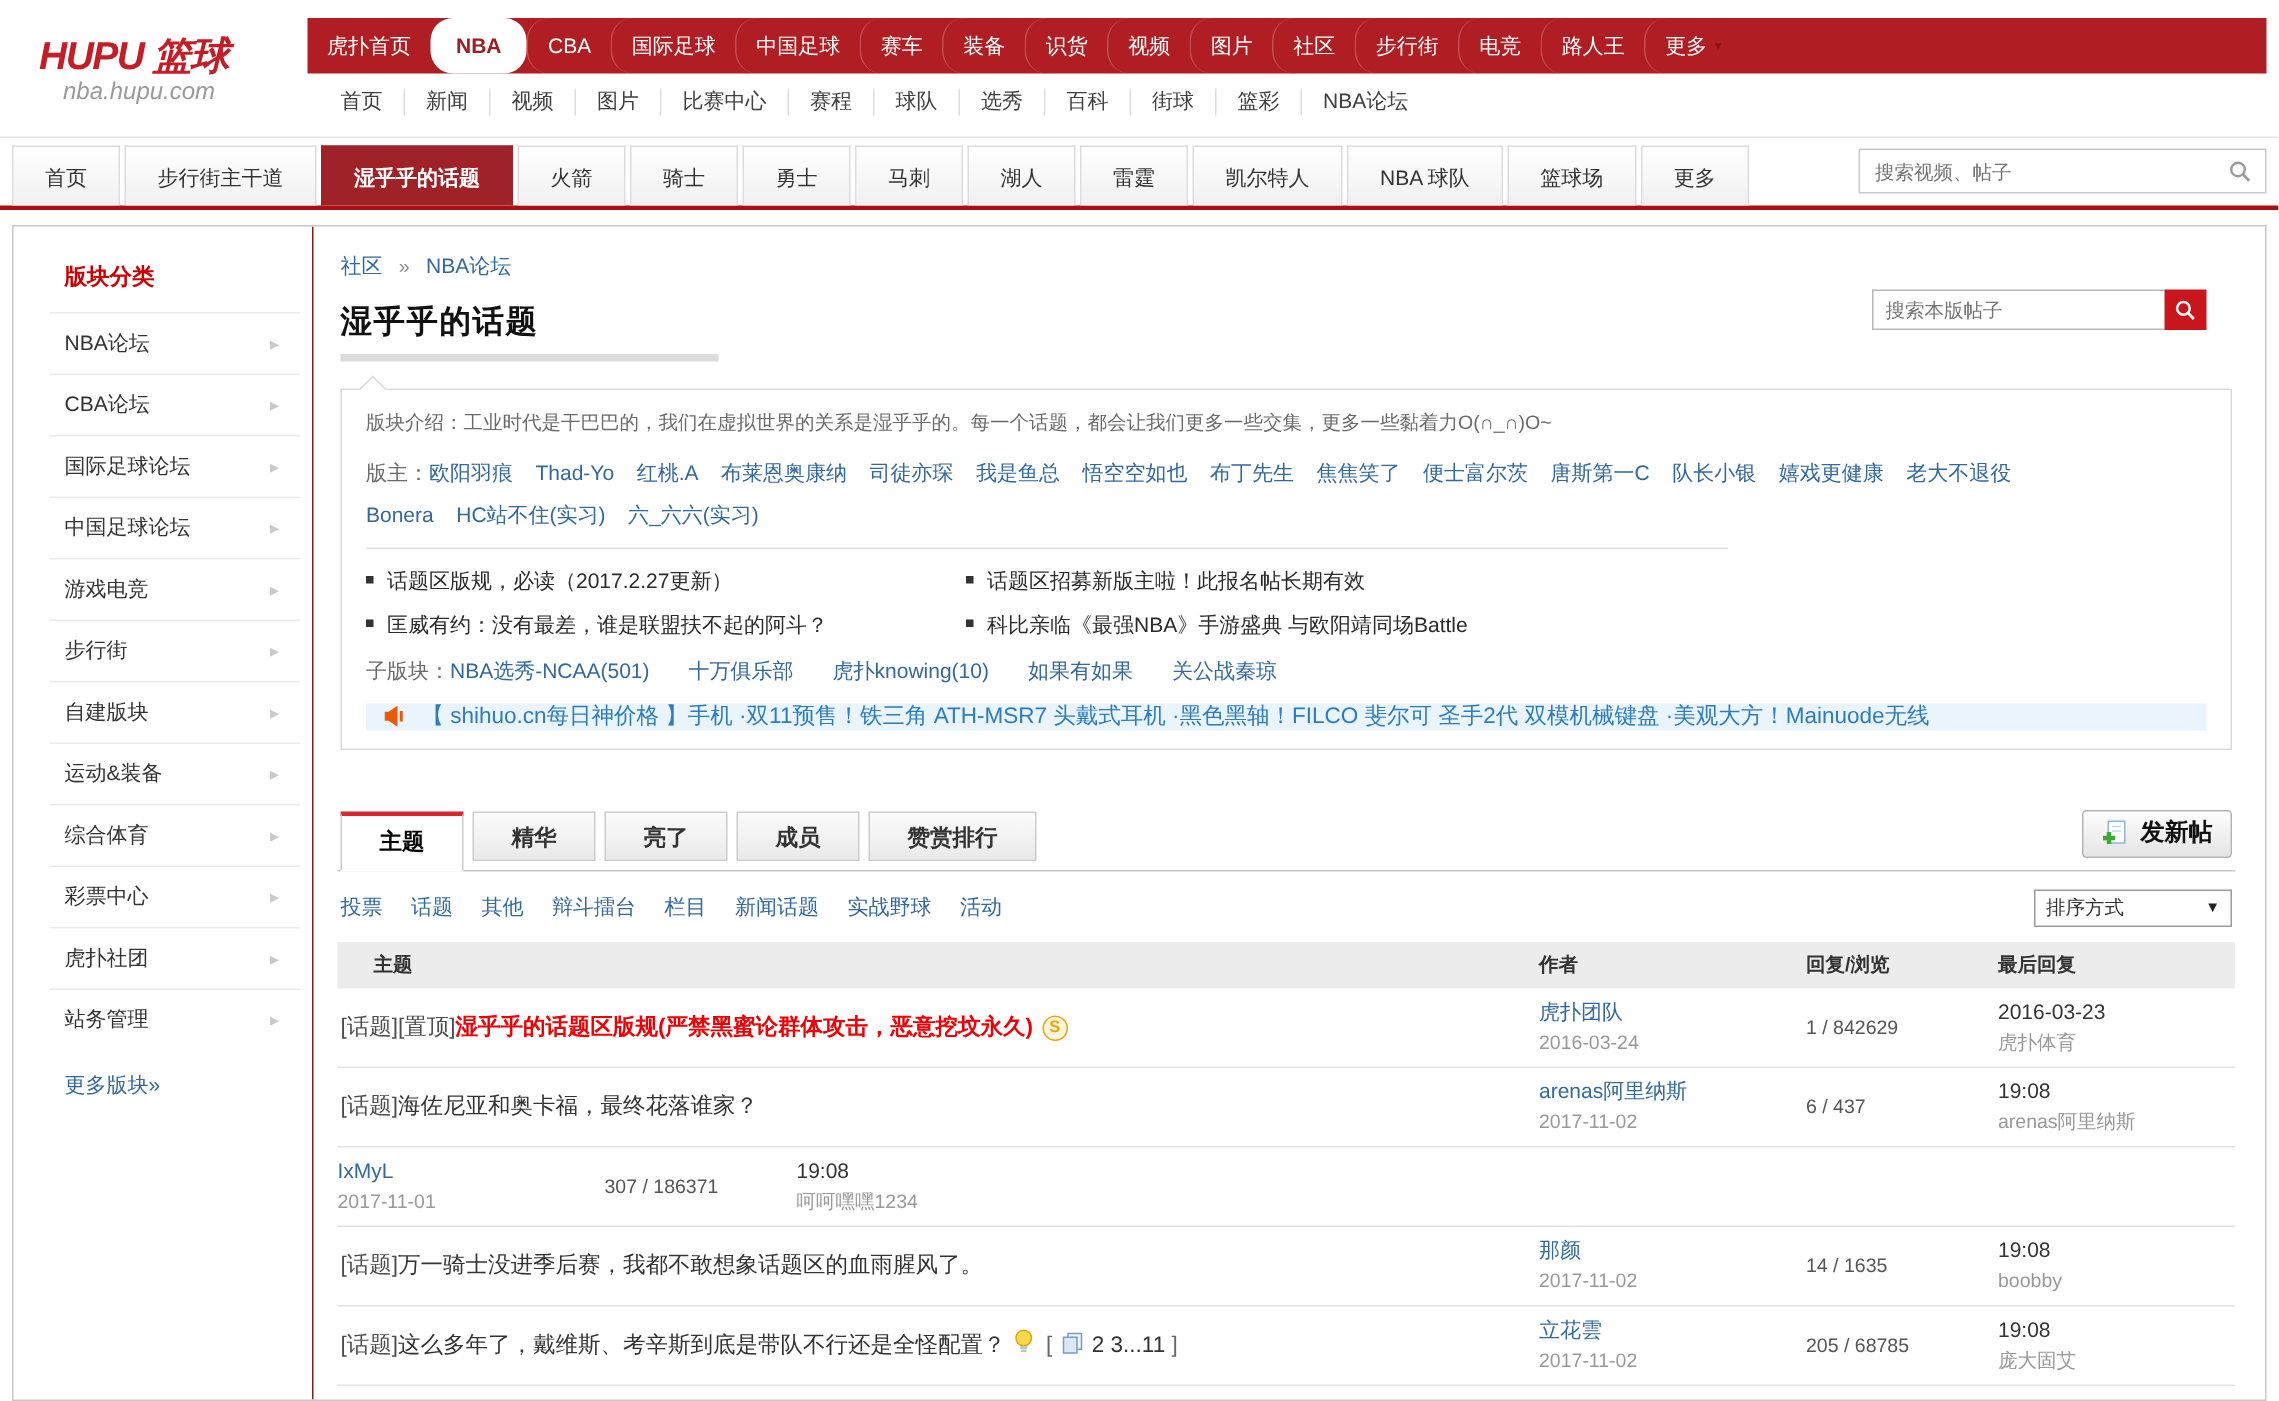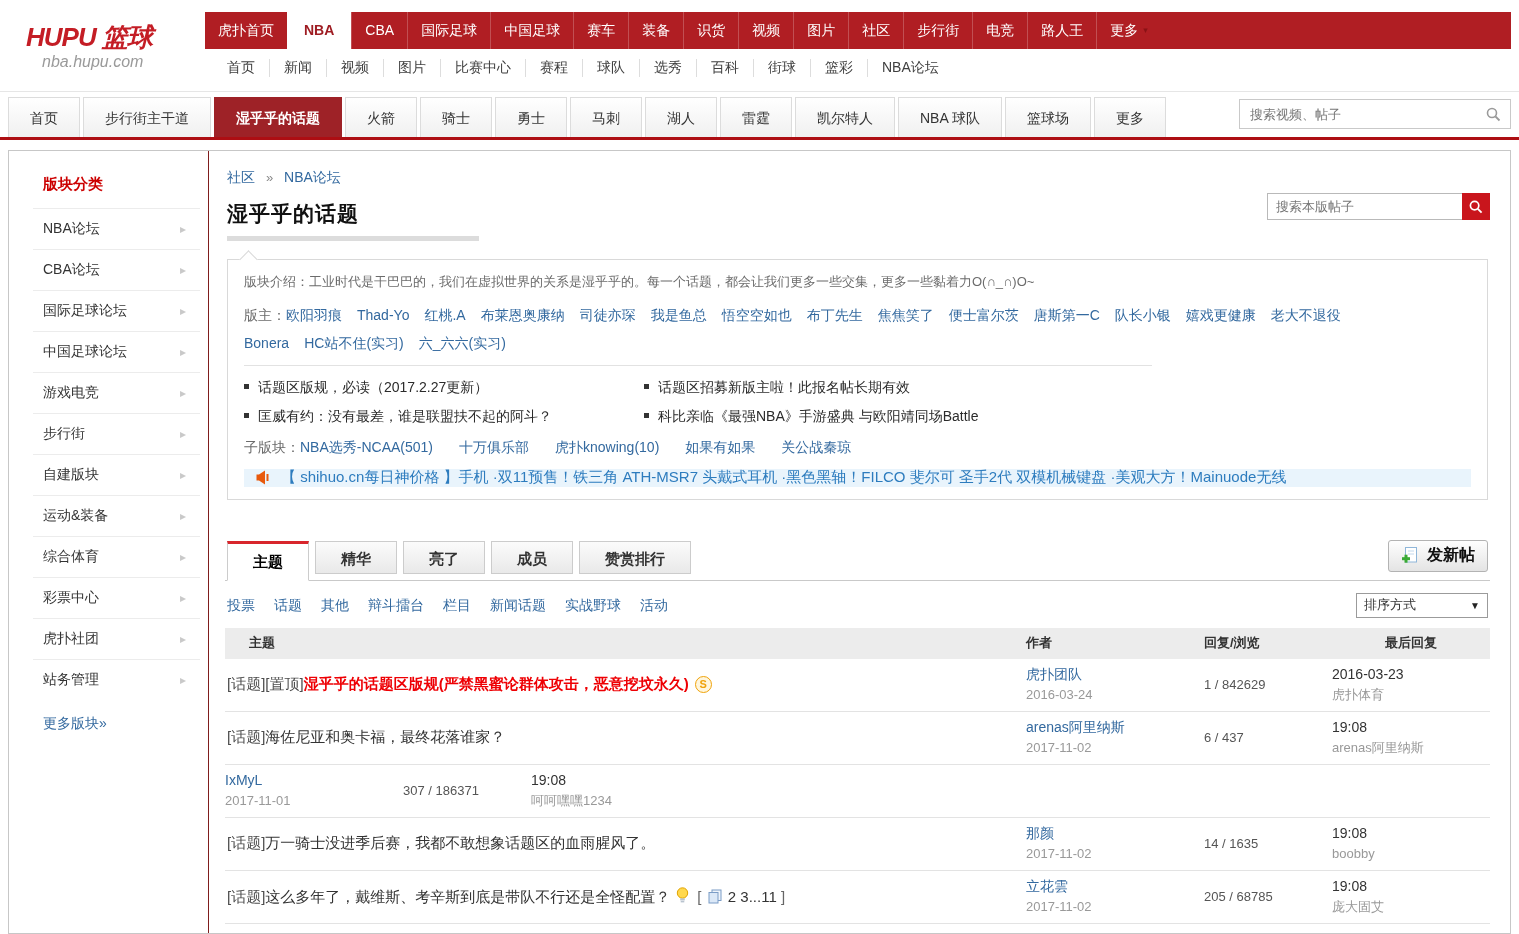--- a/index.html
+++ b/index.html
@@ -7,21 +7,21 @@
   a{text-decoration:none;cursor:pointer;}
   .page{width:1519px;height:934px;background:#fff;}
 
   
   .site-header{height:92px;display:flex;border-bottom:1px solid #e6e6e6;box-sizing:border-box;}
   .logo{width:205px;box-sizing:border-box;padding-left:26px;display:flex;flex-direction:column;justify-content:center;cursor:pointer;}
   .logo-main{font-size:26px;font-weight:bold;font-style:italic;color:#c41d25;letter-spacing:-1px;white-space:nowrap;}
   .logo-sub{color:#9a9a9a;font-size:16px;font-style:italic;padding-left:16px;margin-top:-2px;}
   .nav-stack{flex:1;margin:12px 8px 0 0;}
   .top-nav{background:#b01e23;height:37px;display:flex;align-items:stretch;}
-  .top-item{color:#fff;font-size:14px;line-height:37px;padding:0 13px;white-space:nowrap;}
+  .top-item{color:#fff;font-size:14px;line-height:37px;padding:0 13px;white-space:nowrap;border-radius:15px;}
   .top-item + .top-item{border-left:1px solid rgba(255,255,255,0.22);}
   .top-item.active{background:#fff;color:#9e1c22;font-weight:bold;padding:0 17px;border-left:none;}
   .caret-sm{font-size:9px;color:#8a1216;margin-left:5px;vertical-align:2px;}
   .second-nav{height:37px;display:flex;align-items:center;padding-left:8px;}
   .second-item{color:#404040;font-size:14px;padding:0 14px;border-left:1px solid #ddd;white-space:nowrap;}
   .second-item:first-child{border-left:none;}
 
   
   .page-nav-row{display:flex;align-items:flex-end;padding:0 8px;border-bottom:3px solid #ad0e13;height:48px;box-sizing:border-box;background:#fff;}
   .page-tabs{display:flex;gap:3px;}
@@ -40,21 +40,21 @@
     display:flex;justify-content:space-between;align-items:center;font-size:14px;color:#333;cursor:pointer;}
   .side-arrow{color:#c9c9c9;font-size:12px;}
   .sidebar-more{display:inline-block;margin:15px 0 0 34px;color:#33699f;font-size:14px;}
 
   .content{flex:1;padding:18px 20px 0 16px;box-sizing:border-box;position:relative;overflow:hidden;}
   .breadcrumb{font-size:14px;margin-left:2px;}
   .breadcrumb a{color:#33699f;}
   .bc-sep{color:#888;margin:0 7px;font-size:13px;}
   .page-title{font-size:21px;color:#111;margin:13px 0 0 2px;font-weight:bold;letter-spacing:1px;}
   .title-underline{width:252px;height:5px;background:#dcdcdc;margin:8px 0 0 2px;}
-  .board-search{position:absolute;top:42px;right:20px;display:flex;height:27px;padding-left:20px;}
+  .board-search{position:absolute;top:42px;right:39px;display:flex;height:27px;padding-left:20px;}
   .board-search input{width:178px;border:1px solid #b9b9b9;border-right:none;padding:0 8px;font-size:13px;color:#555;outline:none;}
   .board-search-btn{width:28px;background:#c9151c;border:none;display:flex;align-items:center;justify-content:center;cursor:pointer;}
 
   
   .info-box{border:1px solid #d9d9d9;margin:18px 2px 0;padding:12px 16px;position:relative;background:#fff;}
   .info-box::before{content:"";position:absolute;top:-7px;left:14px;width:12px;height:12px;background:#fff;
     border-left:1px solid #d9d9d9;border-top:1px solid #d9d9d9;transform:rotate(45deg);}
   .intro{color:#6b6b6b;font-size:13px;line-height:1.6;}
   .mods{margin-top:8px;line-height:2;font-size:14px;}
   .mods-label{color:#6b6b6b;}
@@ -84,21 +84,21 @@
   .filter-link{color:#33699f;font-size:14px;margin-right:19px;}
   .sort-select{margin-left:auto;width:132px;height:25px;border:1px solid #9b9b9b;display:flex;align-items:center;justify-content:space-between;
     padding:0 7px;font-size:13px;color:#333;background:#fff;box-sizing:border-box;cursor:pointer;}
   .sort-caret{font-size:10px;color:#222;}
 
   
   .t-head{display:flex;align-items:center;background:#ececec;height:31px;font-size:13px;font-weight:bold;color:#333;}
   .t-head .col-title{flex:1;padding-left:24px;}
   .col-author{width:178px;flex-shrink:0;}
   .col-replies{width:128px;flex-shrink:0;}
-  .col-last{width:158px;flex-shrink:0;text-align:center;}
+  .col-last{width:158px;flex-shrink:0;}
   .t-row{display:flex;align-items:center;height:52px;border-bottom:1px solid #e3e3e3;font-size:15px;}
   .cell-title{flex:1;padding-left:2px;white-space:nowrap;overflow:hidden;color:#444;}
   .thread-tag,.thread-sticky{color:#4d4d4d;}
   .thread-link.normal{color:#333;}
   .thread-link.red{color:#ee0004;font-weight:bold;}
   .thread-link.green{color:#339900;font-weight:bold;}
   .coin{display:inline-block;width:15px;height:15px;border-radius:50%;border:1px solid #f0a30a;color:#f0a30a;background:#fff6dd;
     font-size:11px;line-height:15px;text-align:center;font-weight:bold;margin-left:6px;vertical-align:1px;}
   .bulb{margin-left:6px;vertical-align:-2px;display:inline-block;}
   .pages{color:#666;font-size:15px;margin-left:8px;}

